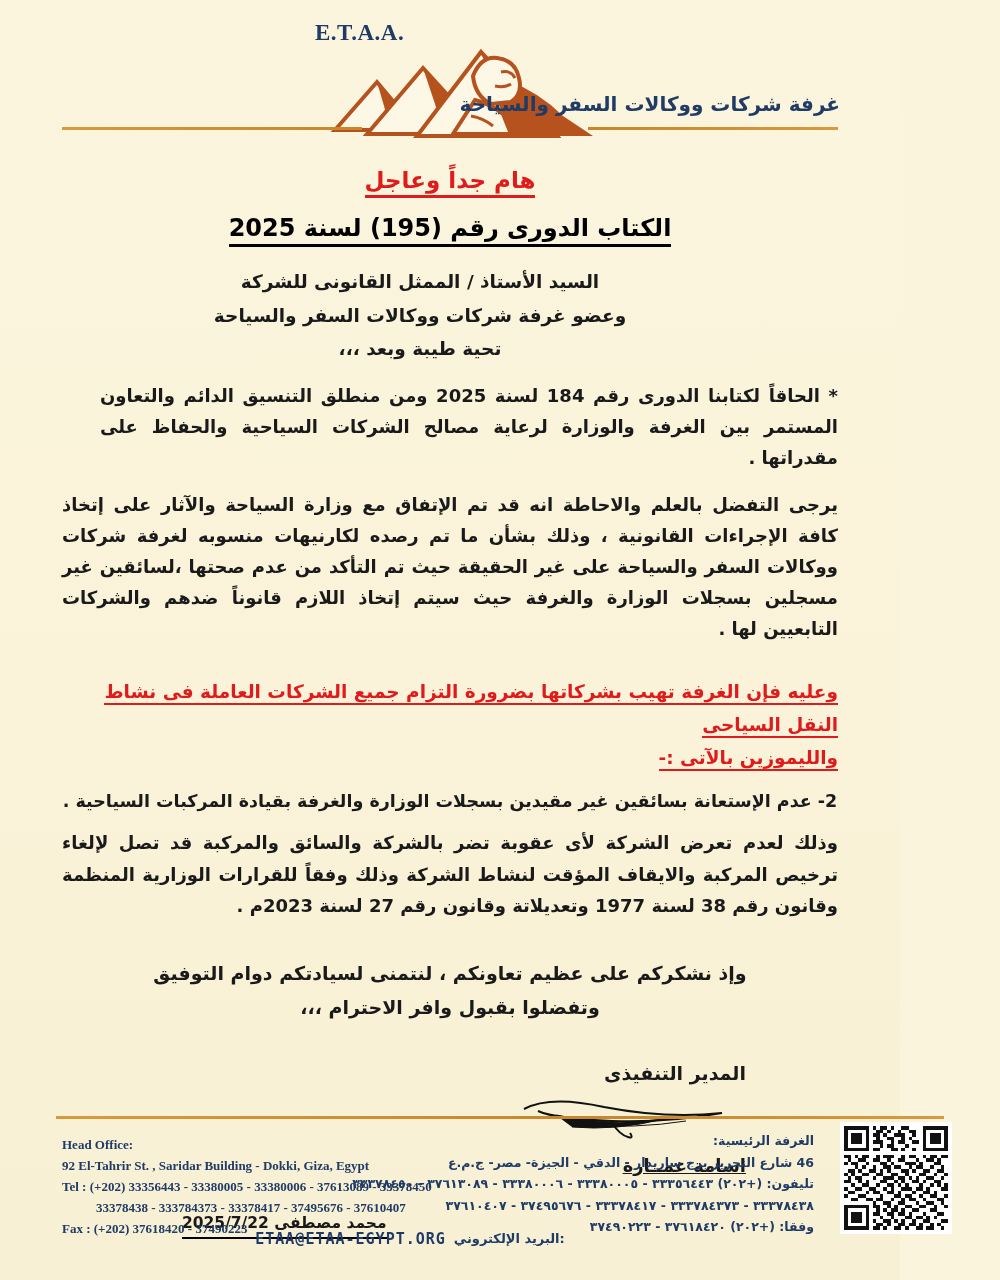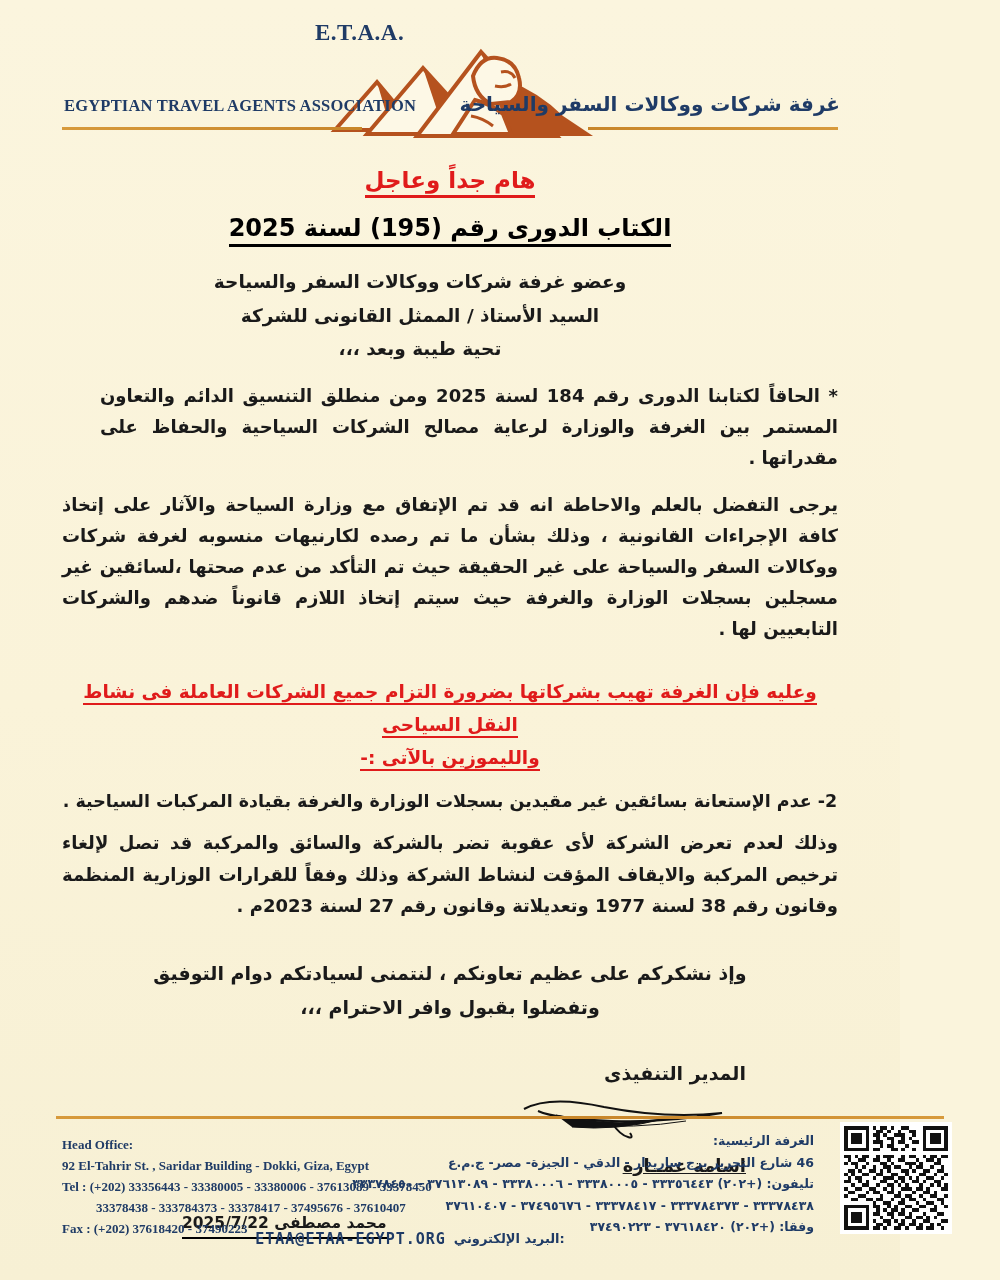--- a/index.html
+++ b/index.html
@@ -82,21 +82,21 @@
   }
   .addressee div{margin:1px 0;}
   .para{
     text-align:justify;margin:16px 0;font-size:18px;line-height:1.72;
   }
   .para.first{margin-top:16px;padding-left:38px;}
   .redblock{
     color:#e01b1b;text-align:center;font-size:18.5px;line-height:1.8;
     margin:30px 0 10px;font-weight:bold;
   }
-  .redblock div{display:block;}
+  .redblock div{display:block;text-align:right;}
   .redblock span.u{border-bottom:2px solid #e01b1b;padding-bottom:1px;}
   .items{
     margin:6px 0 4px;text-align:center;font-size:17.5px;line-height:1.85;
   }
   .items div{margin:2px 0;}
   .para.legal{margin-top:10px;line-height:1.75;}
   .closing{
     text-align:center;margin:34px 0 0;font-size:19px;line-height:1.8;
   }
 
@@ -179,39 +179,38 @@
 
         <path d="M168 38 Q176 18 192 20 Q210 22 214 40 Q218 56 206 64 L186 66 Q170 58 168 38 Z" fill="#fdf8e6" stroke="#b5521e" stroke-width="4"></path>
         <path d="M196 34 Q206 32 210 40" fill="none" stroke="#b5521e" stroke-width="3"></path>
         <path d="M190 48 Q200 50 206 46" fill="none" stroke="#b5521e" stroke-width="3"></path>
 
         <path d="M170 62 Q186 66 198 76 L206 96 L148 96 Z" fill="#fdf8e6" stroke="#b5521e" stroke-width="4"></path>
         <path d="M166 78 Q178 80 188 88" fill="none" stroke="#b5521e" stroke-width="3"></path>
       </svg>
     </div>
 
-    <div class="assoc-en">EGYPTIAN TRAVEL AGENTS ASSOCIATION</div>
     <div class="assoc-ar">غرفة شركات ووكالات السفر والسياحة</div>
     <div class="rule-left"></div>
     <div class="rule-right"></div>
   </div>
 
   <div class="doc">
 
     <div class="urgent">
       <span>هام جداً وعاجل</span>
     </div>
 
     <div class="circular-title">
       <span>الكتاب الدورى رقم (195) لسنة 2025</span>
     </div>
 
     <div class="addressee">
+      <div>السيد الأستاذ /  الممثل القانونى للشركة</div>
       <div>وعضو  غرفة شركات ووكالات السفر والسياحة</div>
-      <div>السيد الأستاذ /  الممثل القانونى للشركة</div>
       <div>تحية طيبة وبعد ،،،</div>
     </div>
 
     <div class="para first">* الحاقاً لكتابنا الدورى رقم 184 لسنة 2025 ومن منطلق التنسيق الدائم والتعاون المستمر بين الغرفة والوزارة لرعاية مصالح الشركات السياحية والحفاظ على مقدراتها .</div>
 
     <div class="para">يرجى التفضل بالعلم والاحاطة انه قد تم الإتفاق مع وزارة السياحة والآثار على إتخاذ كافة الإجراءات القانونية ، وذلك بشأن ما تم رصده لكارنيهات منسوبه لغرفة شركات ووكالات السفر والسياحة على غير الحقيقة حيث تم التأكد من عدم صحتها ،لسائقين غير مسجلين بسجلات الوزارة والغرفة حيث سيتم إتخاذ اللازم قانوناً ضدهم والشركات التابعيين لها .</div>
 
     <div class="redblock">
       <div><span class="u">وعليه فإن الغرفة تهيب بشركاتها بضرورة التزام جميع الشركات العاملة فى نشاط النقل السياحى</span></div>
       <div><span class="u">والليموزين بالآتى :-</span></div>

